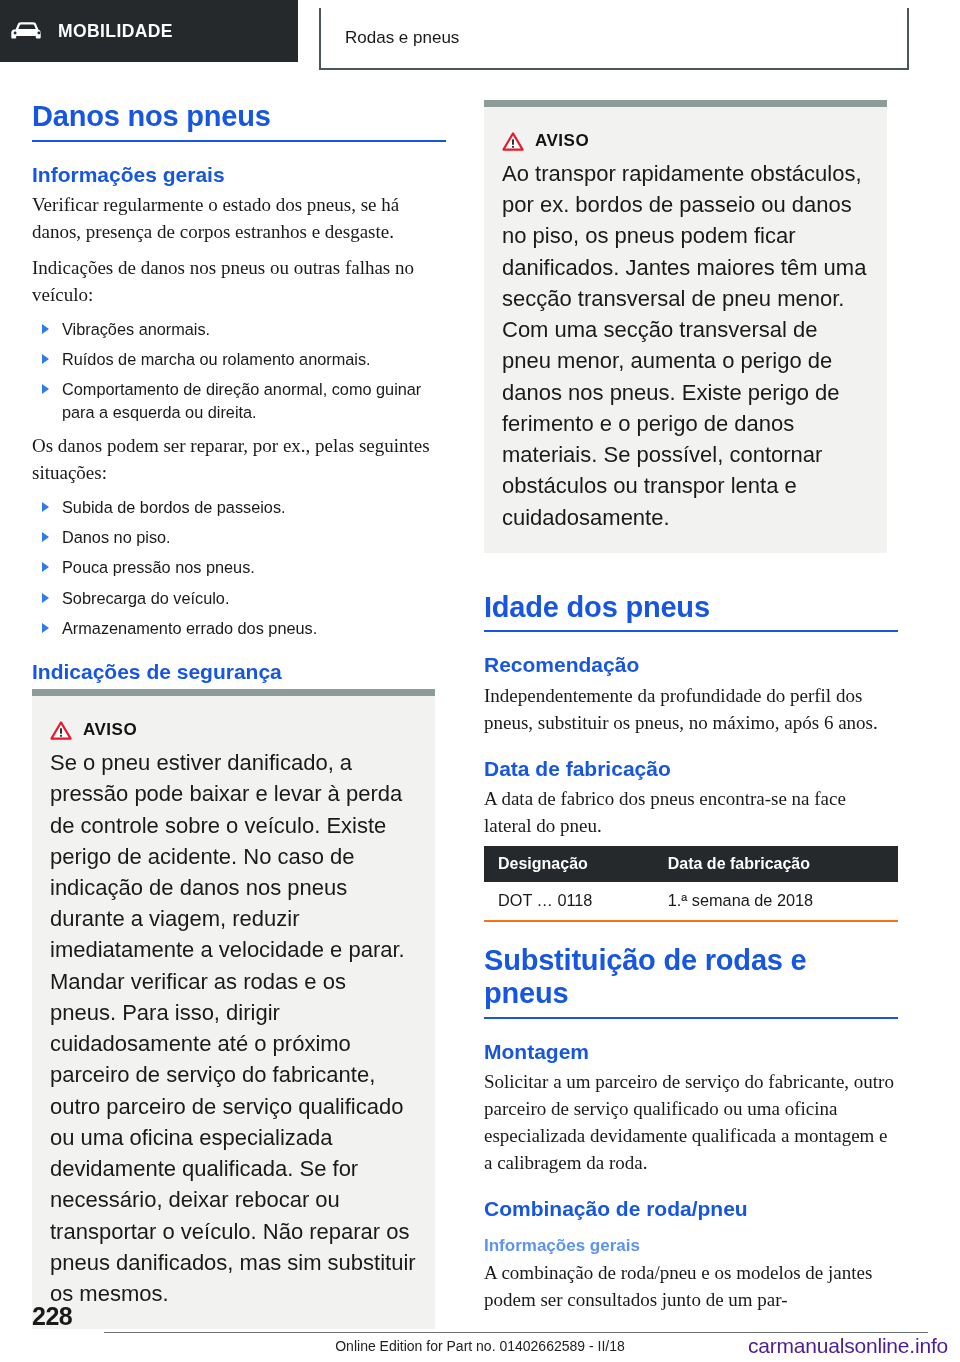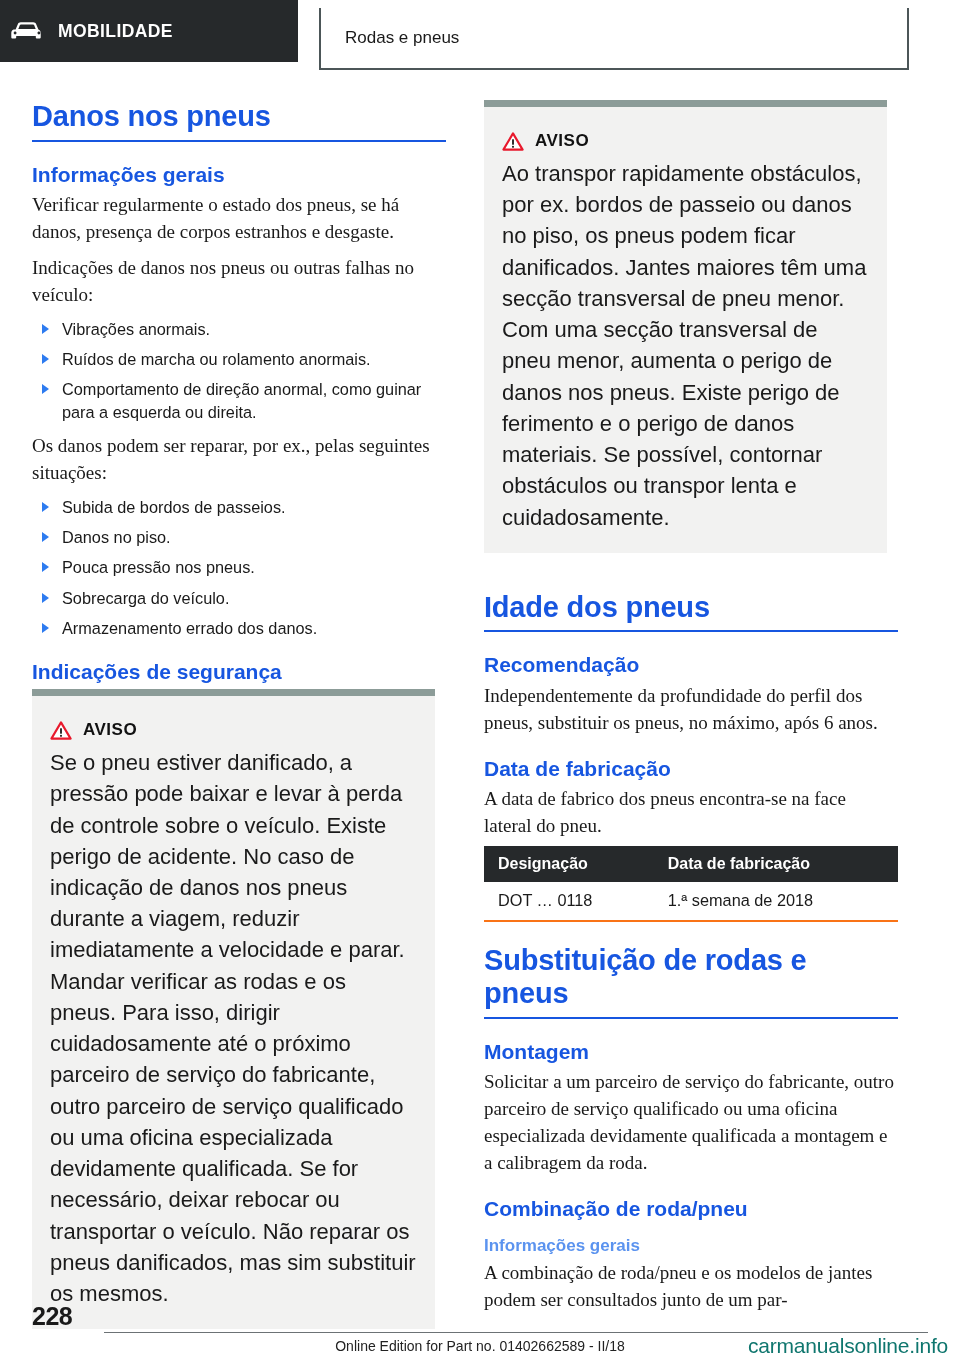--- a/index.html
+++ b/index.html
@@ -232,21 +232,21 @@
     width: 960px;
     text-align: center;
     font-size: 14px;
     color: #222222;
   }
   .watermark {
     position: absolute;
     right: 12px;
     top: 38px;
     font-size: 21px;
-    color: #0f766e;
+    color: #4c1d95;
     letter-spacing: -0.2px;
   }
 </style>
 </head>
 <body>
 
 <div class="header">
   <div class="header-tab">
     <svg class="car-icon" viewBox="0 0 34 22">
       <path fill="#ffffff" d="M5.6 9.4 7.8 4.2C8.3 3 9.4 2.3 10.7 2.3h12.6c1.3 0 2.4 0.7 2.9 1.9l2.2 5.2c1.4 0.5 2.3 1.8 2.3 3.3v4.9c0 0.5-0.4 0.9-0.9 0.9h-3.1c-0.5 0-0.9-0.4-0.9-0.9v-1.5H6.2v1.5c0 0.5-0.4 0.9-0.9 0.9H2.2c-0.5 0-0.9-0.4-0.9-0.9v-4.9c0-1.5 0.9-2.8 2.3-3.3zM9.9 5.1 8.3 9h17.4l-1.6-3.9c-0.2-0.4-0.6-0.7-1-0.7H10.9c-0.4 0-0.8 0.3-1 0.7zM5.1 11.6c-0.8 0-1.4 0.6-1.4 1.4s0.6 1.4 1.4 1.4 1.4-0.6 1.4-1.4-0.6-1.4-1.4-1.4zm23.8 0c-0.8 0-1.4 0.6-1.4 1.4s0.6 1.4 1.4 1.4 1.4-0.6 1.4-1.4-0.6-1.4-1.4-1.4z"></path>
@@ -273,21 +273,21 @@
     <li><span class="tri"></span><span>Comportamento de direção anormal, como guinar para a esquerda ou direita.</span></li>
   </ul>
 
   <p class="body">Os danos podem ser reparar, por ex., pelas seguintes situações:</p>
 
   <ul class="bullets">
     <li><span class="tri"></span><span>Subida de bordos de passeios.</span></li>
     <li><span class="tri"></span><span>Danos no piso.</span></li>
     <li><span class="tri"></span><span>Pouca pressão nos pneus.</span></li>
     <li><span class="tri"></span><span>Sobrecarga do veículo.</span></li>
-    <li><span class="tri"></span><span>Armazenamento errado dos danos.</span></li>
+    <li><span class="tri"></span><span>Armazenamento errado dos pneus.</span></li>
   </ul>
 
   <div class="gap-sm"></div>
 
   <h2 class="h2">Indicações de segurança</h2>
 
   <div class="warnbox">
     <div class="warn-head">
       <svg class="warn-tri" viewBox="0 0 22 19">
         <path d="M11 1.4 20.6 17.6H1.4Z" fill="#ffffff" stroke="#e8192c" stroke-width="2.1" stroke-linejoin="round"></path>

